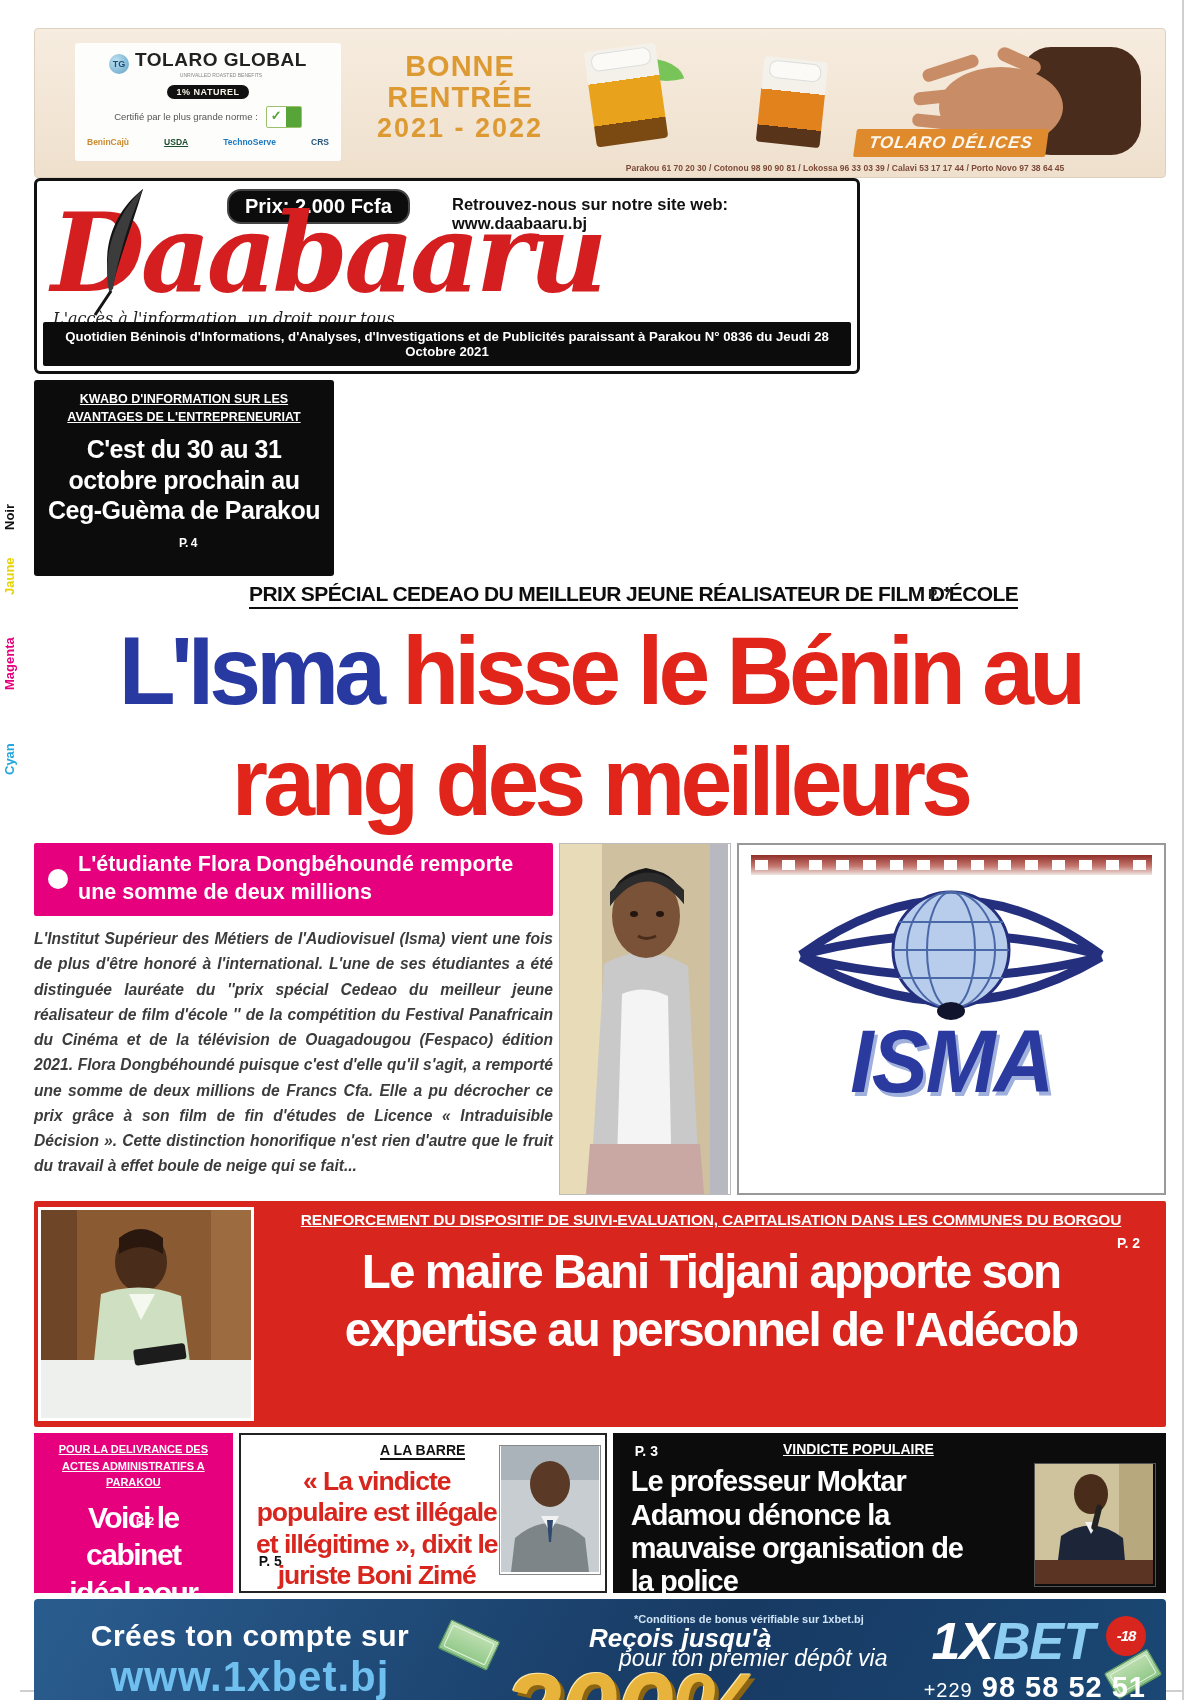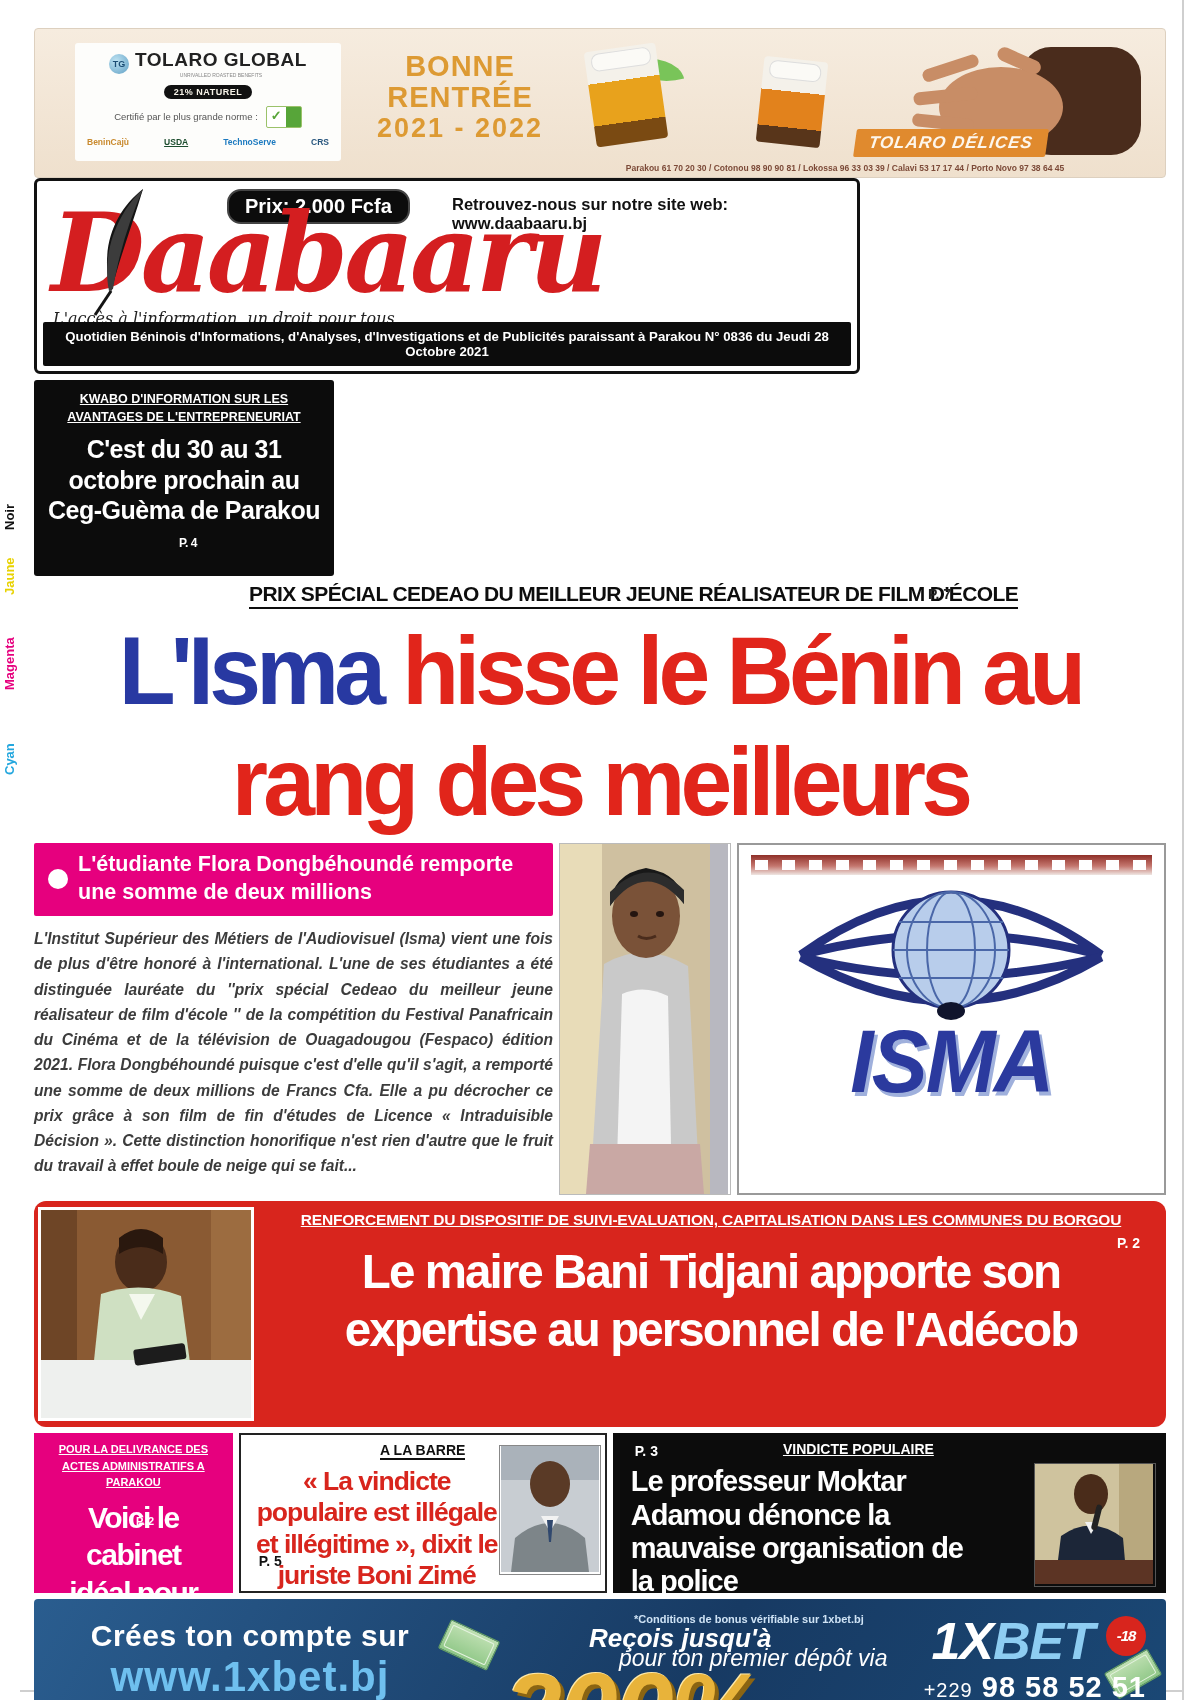--- a/index.html
+++ b/index.html
@@ -101,21 +101,21 @@
   .strip{height:20px;background:linear-gradient(#8f2f28,#c4766e 55%,#efe6e2);position:relative;}
   .strip .holes{position:absolute;left:4px;right:4px;top:5px;height:10px;
         background:repeating-linear-gradient(90deg,#fff 0 13px,rgba(255,255,255,0) 13px 27px);}
   .isma-title{margin:8px 0 2px;text-align:center;color:#3a57b5;font-size:17.5px;
         font-family:"DejaVu Sans",sans-serif;}
   .isma-art{display:block;margin:0 auto;}
   .isma-word{text-align:center;color:#2b3a9e;font-size:84px;font-weight:bold;font-style:italic;
         line-height:.9;letter-spacing:-2px;text-shadow:3px 3px 0 #9fb0dc;transform:scaleY(1.05);}
 
   
-  .adecob{position:relative;margin-top:6px;height:226px;background:#d8251d;border-radius:12px;}
+  .adecob{position:relative;margin-top:6px;height:226px;background:#d8251d;border-radius:2px;}
   .adecob-photo{position:absolute;left:4px;top:6px;width:216px;height:214px;border:3px solid #fff;box-sizing:border-box;}
   .adecob-right{position:absolute;left:230px;right:8px;top:10px;text-align:center;color:#fff;}
   .adecob-kicker{font-size:15.5px;font-weight:bold;text-decoration:underline;letter-spacing:-.2px;}
   .adecob-page{position:absolute;right:26px;top:34px;font-size:14px;font-weight:bold;color:#fff;}
   .adecob-headline{margin-top:14px;font-size:49px;font-weight:bold;line-height:1.18;letter-spacing:-2px;
         transform:scaleX(.97);transform-origin:center;}
 
   
   .bottom-row{display:flex;gap:6px;margin-top:6px;height:160px;}
   .cabinet{position:relative;width:215px;background:#e6007e;color:#fff;text-align:center;
@@ -199,21 +199,21 @@
 
     <div class="top-ad">
       <div class="tolaro-card">
         <div class="tg-row">
           <div class="tg-badge">TG</div>
           <div>
             <div class="tg-name">TOLARO GLOBAL</div>
             <div class="tg-sub">UNRIVALLED ROASTED BENEFITS</div>
           </div>
         </div>
-        <div class="natural-pill">21% NATUREL</div>
+        <div class="natural-pill">1% NATUREL</div>
         <div class="cert-row">
           <div class="cert-text">Certifié par le plus grande norme :</div>
           <div class="cert-check"></div>
         </div>
         <div class="partners">
           <span class="pt-cajou">BeninCajù</span>
           <span class="pt-usda">USDA</span>
           <span class="pt-techno">TechnoServe</span>
           <span class="pt-crs">CRS</span>
         </div>

